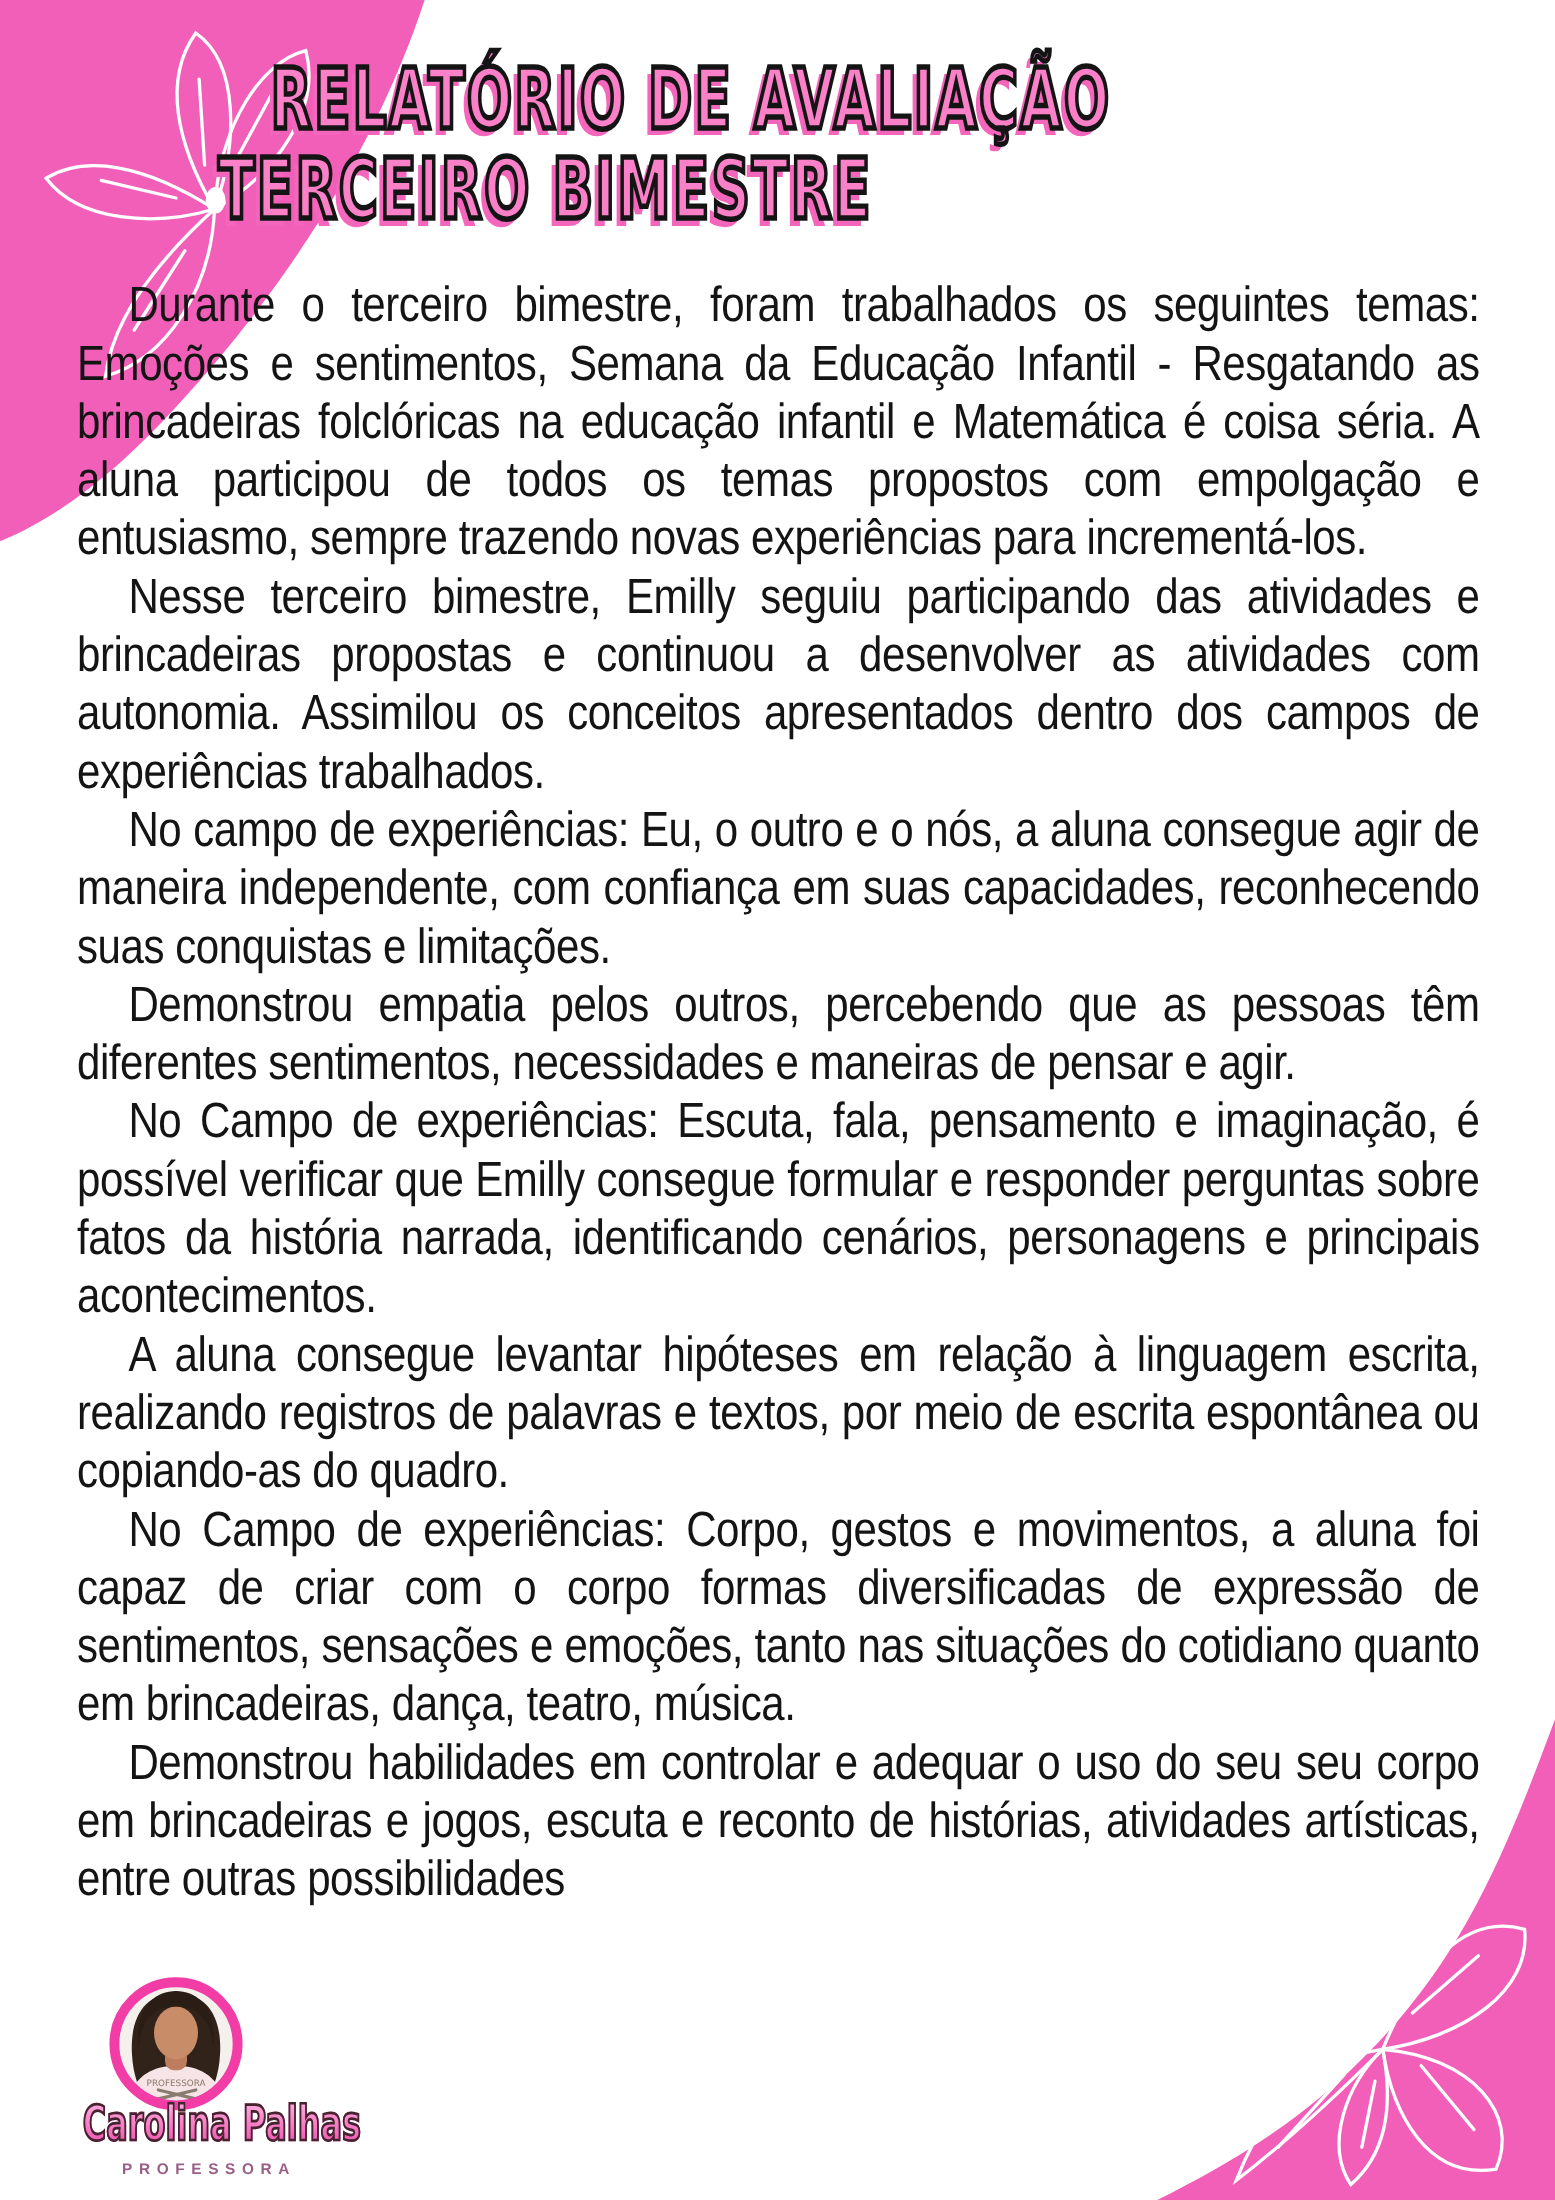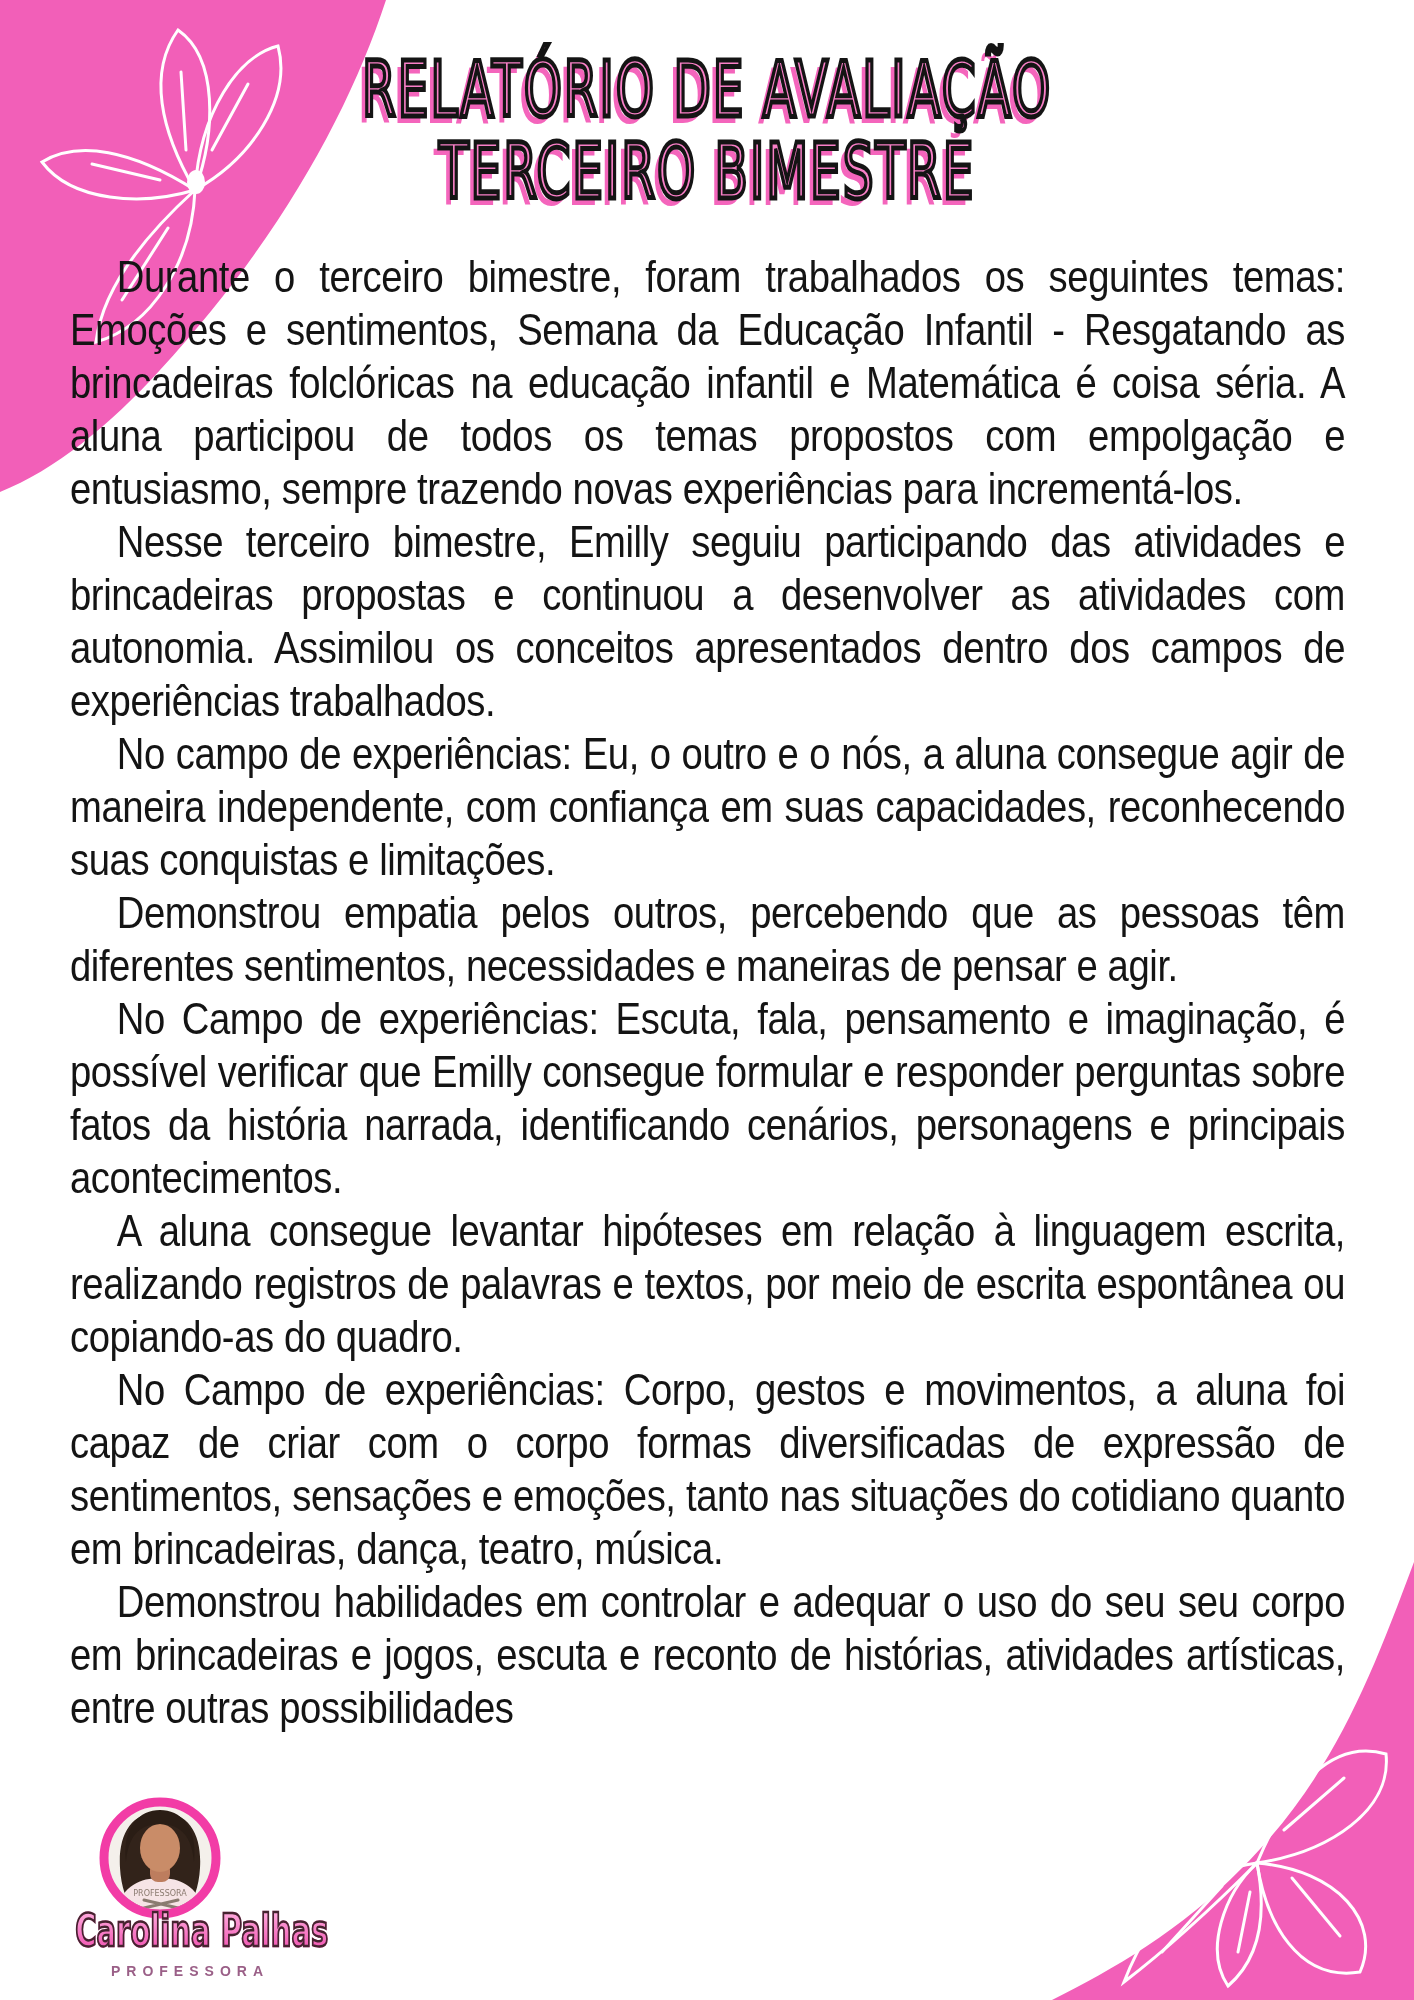--- a/index.html
+++ b/index.html
@@ -24,23 +24,23 @@
     overflow:hidden;
     font-family:"Liberation Sans", sans-serif;
   }
   .corner-svg{position:absolute;display:block;}
   .corner-top-left{left:0;top:0;}
   .corner-bottom-right{left:1000px;top:1540px;}
 
   .title-block{
     position:absolute;
     left:0;top:48px;width:100%;
-    text-align:center;
     font-family:"DejaVu Sans", sans-serif;
-    font-weight:normal;
+    font-weight:bold;
+    padding-left:31px;
   }
   .title-line{
     display:inline-block;
     font-size:76px;
     line-height:84px;
     letter-spacing:3px;
     color:var(--title-fill);
     -webkit-text-stroke:5px var(--title-outline);
     text-shadow:-8px 7px 0 var(--title-shadow);
     transform:scaleX(0.64);

